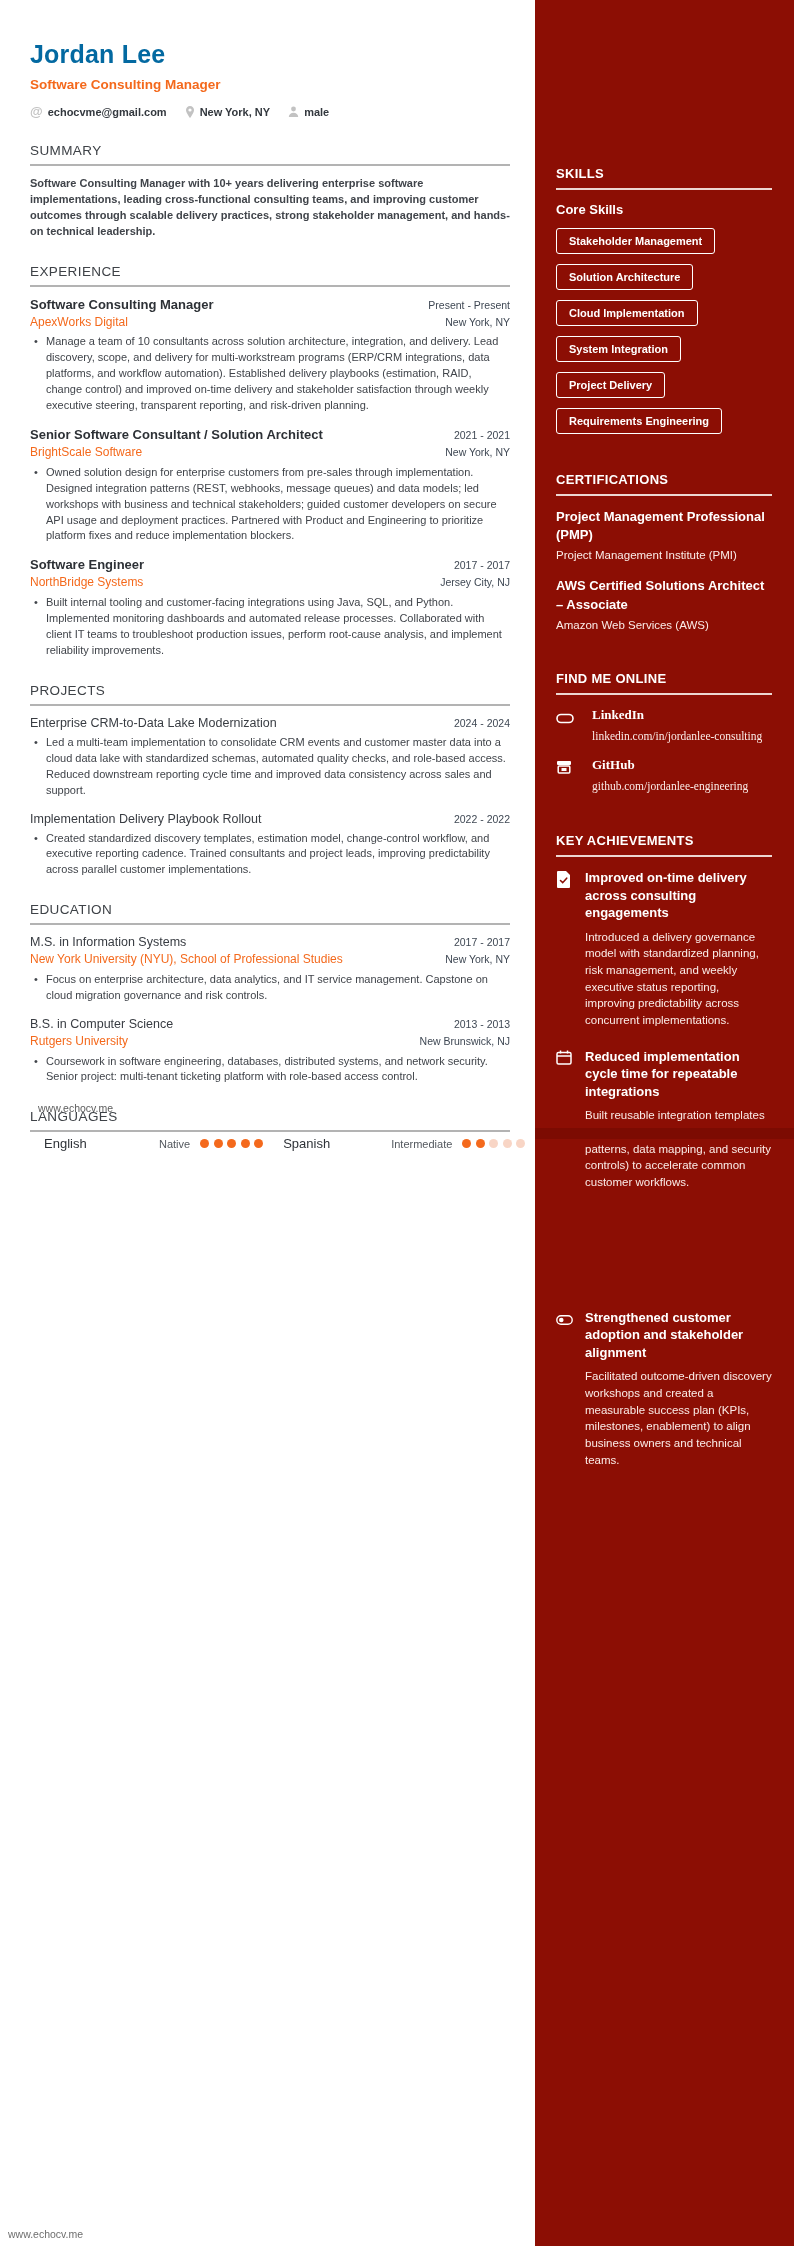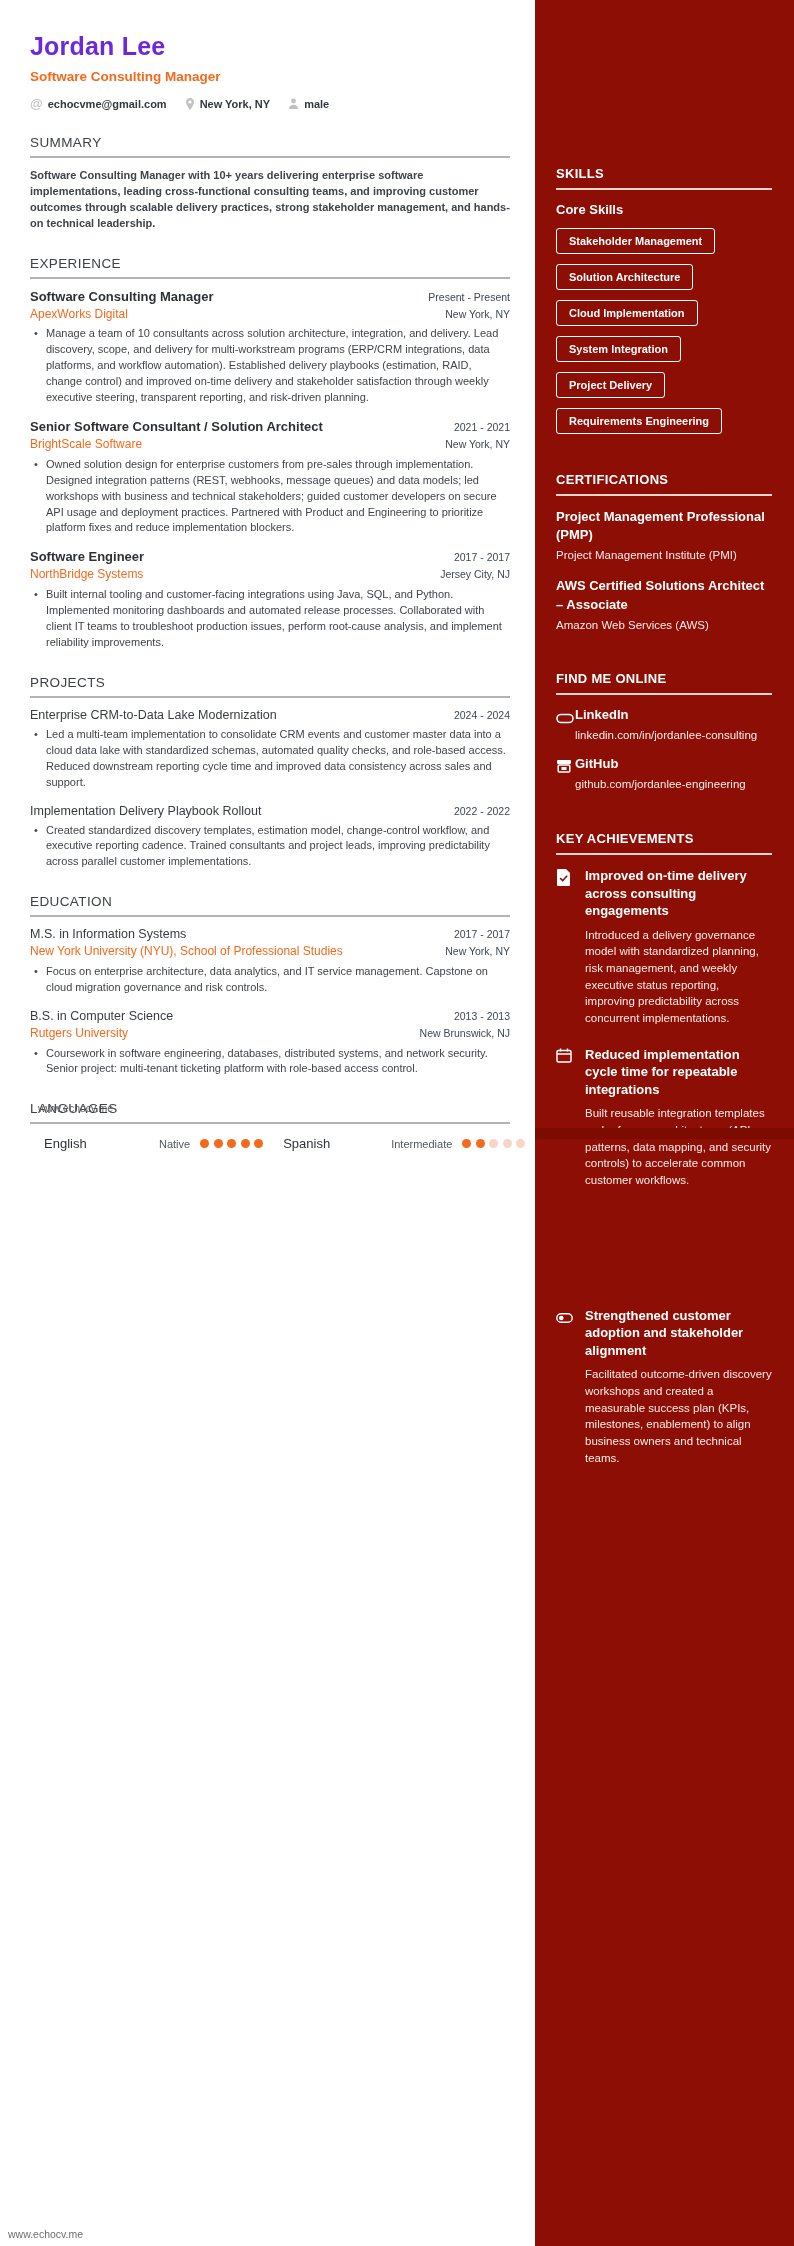--- a/index.html
+++ b/index.html
@@ -1,21 +1,21 @@
 <!DOCTYPE html>
 <html><head>
 <meta charset="utf-8">
 <style>
   html,body{margin:0;padding:0;}
   body{font-family:"Liberation Sans","DejaVu Sans",sans-serif;background:#fff;}
   .page{position:relative;width:794px;height:2246px;background:#fff;overflow:hidden;}
 
   
   .main{position:absolute;left:0;top:0;width:535px;box-sizing:border-box;padding:32px 25px 0 30px;}
-  .name{font-size:25px;font-weight:700;color:#6d28d9;letter-spacing:.2px;}
+  .name{font-size:25px;font-weight:700;color:#0369a1;letter-spacing:.2px;margin-top:8px;}
   .job-headline{font-size:13.5px;font-weight:600;color:#f4691c;margin-top:8px;}
   .contact-row{display:flex;align-items:center;gap:18px;margin-top:12px;font-size:11px;font-weight:700;color:#33383e;}
   .contact-item{display:flex;align-items:center;gap:5px;}
   .c-icon{color:#bcbcbc;display:inline-flex;align-items:center;}
   .c-icon svg{display:block;}
   .at-glyph{font-size:13px;font-weight:700;color:#c2c2c2;}
 
   .section{margin-top:24px;}
   .sec-h{font-size:13.5px;font-weight:500;color:#3e4247;letter-spacing:.4px;}
   .sec-hr{height:2px;background:#b3b3b3;border:0;margin:6px 0 10px 0;}
@@ -46,21 +46,21 @@
   
   .sidebar{position:absolute;left:535px;top:0;width:259px;height:2246px;background:#8c0e04;box-sizing:border-box;color:#fff;padding:128px 22px 0 21px;}
   .side-h{font-size:13px;font-weight:700;letter-spacing:.3px;color:#fff;}
   .side-hr{height:2px;background:#ecd6d1;border:0;margin:7px 0 12px 0;}
   .skills-group{font-size:13px;font-weight:700;margin-bottom:11px;}
   .pill{display:table;border:1.5px solid #fff;border-radius:3px;padding:6px 12px;font-size:11px;font-weight:700;margin:0 0 10px 0;color:#fff;}
   .side-section{margin-bottom:22px;margin-top:38px;}
   .cert{margin-bottom:14px;}
   .cert-name{font-size:13px;font-weight:700;line-height:1.4;}
   .cert-issuer{font-size:11.5px;color:#fbece8;margin-top:4px;line-height:1.3;}
-  .link-item{display:flex;gap:1px;margin-bottom:13px;}
+  .link-item{display:flex;gap:18px;margin-bottom:13px;font-family:Liberation Serif, serif;}
   .link-icon{width:18px;padding-top:3px;flex:none;}
   .link-label{font-size:13px;font-weight:700;}
   .link-url{font-size:11.5px;line-height:1.45;margin-top:5px;color:#fbece8;word-break:break-word;}
   .ach{display:flex;gap:12px;margin-bottom:19px;}
   .ach-icon{width:17px;flex:none;padding-top:2px;}
   .ach-title{font-size:13px;font-weight:700;line-height:1.35;}
   .ach-body{font-size:11.5px;line-height:1.45;margin-top:7px;color:#fbece8;}
   .ach.third{margin-top:118px;}
   .page-gap{position:absolute;left:535px;top:1128px;width:259px;height:11px;background:#7c0b02;}
 </style>

